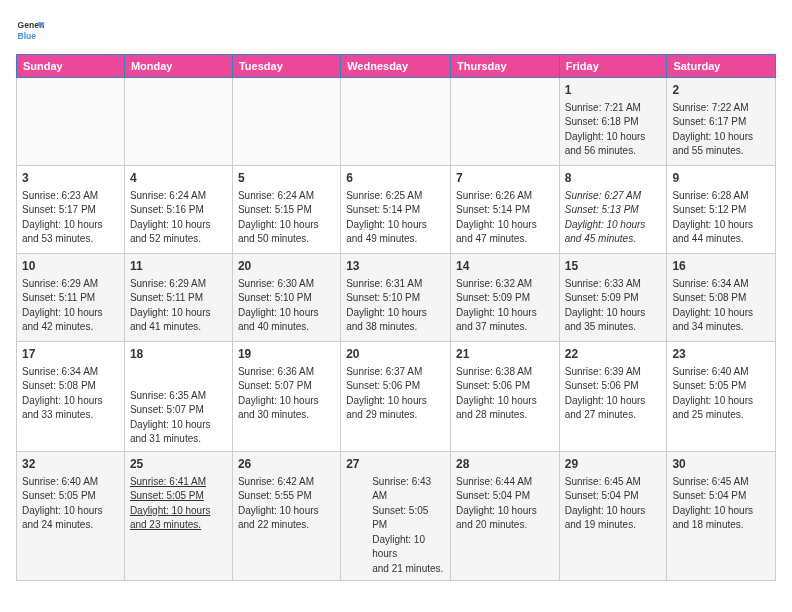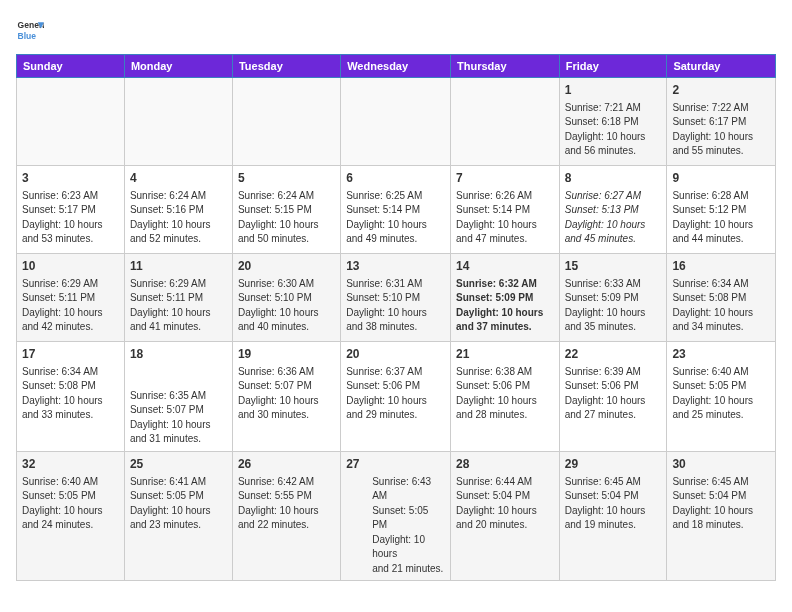--- a/index.html
+++ b/index.html
@@ -42,21 +42,21 @@
     .location {
       font-size: 14px;
       color: #555;
     }
     .calendar {
       width: 100%;
       border-collapse: collapse;
       font-size: 10.5px;
     }
     .calendar thead tr th {
-      background-color: #6d28d9;
+      background-color: #ec4899;
       color: #fff;
       text-align: left;
       padding: 5px 6px;
       font-size: 11px;
       font-weight: bold;
       border: 1px solid #3a7fc1;
     }
     .calendar tbody tr td {
       border: 1px solid #ccc;
       vertical-align: top;
@@ -213,21 +213,21 @@
           </td>
           <td>
             <span class="day-num">13</span>
             <div class="day-info" style="white-space: pre-line;">Sunrise: 6:31 AM
 Sunset: 5:10 PM
 Daylight: 10 hours
 and 38 minutes.</div>
           </td>
           <td>
             <span class="day-num">14</span>
-            <div class="day-info" style="white-space: pre-line; font-weight: bold;">Sunrise: 6:32 AM
+            <div class="day-info" style="white-space: pre-line;">Sunrise: 6:32 AM
 Sunset: 5:09 PM
 Daylight: 10 hours
 and 37 minutes.</div>
           </td>
           <td>
             <span class="day-num">15</span>
             <div class="day-info" style="white-space: pre-line;">Sunrise: 6:33 AM
 Sunset: 5:09 PM
 Daylight: 10 hours
 and 35 minutes.</div>
@@ -294,21 +294,21 @@
         <tr>
           <td>
             <span class="day-num">32</span>
             <div class="day-info" style="white-space: pre-line;">Sunrise: 6:40 AM
 Sunset: 5:05 PM
 Daylight: 10 hours
 and 24 minutes.</div>
           </td>
           <td>
             <span class="day-num">25</span>
-            <div class="day-info" style="white-space: pre-line;">Sunrise: 6:41 AM
+            <div class="day-info" style="white-space: pre-line; text-decoration: underline;">Sunrise: 6:41 AM
 Sunset: 5:05 PM
 Daylight: 10 hours
 and 23 minutes.</div>
           </td>
           <td>
             <span class="day-num">26</span>
             <div class="day-info" style="white-space: pre-line;">Sunrise: 6:42 AM
 Sunset: 5:55 PM
 Daylight: 10 hours
 and 22 minutes.</div>

